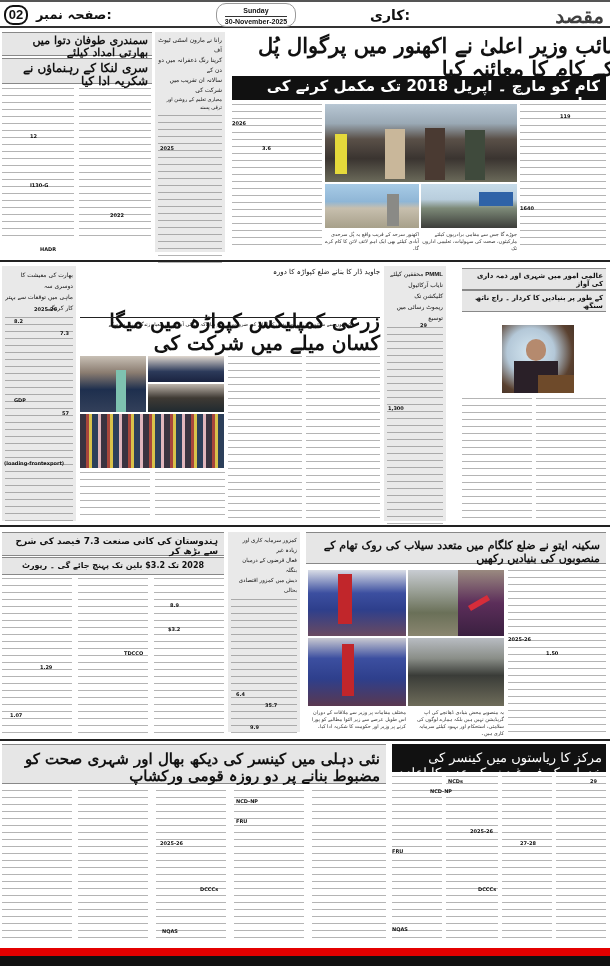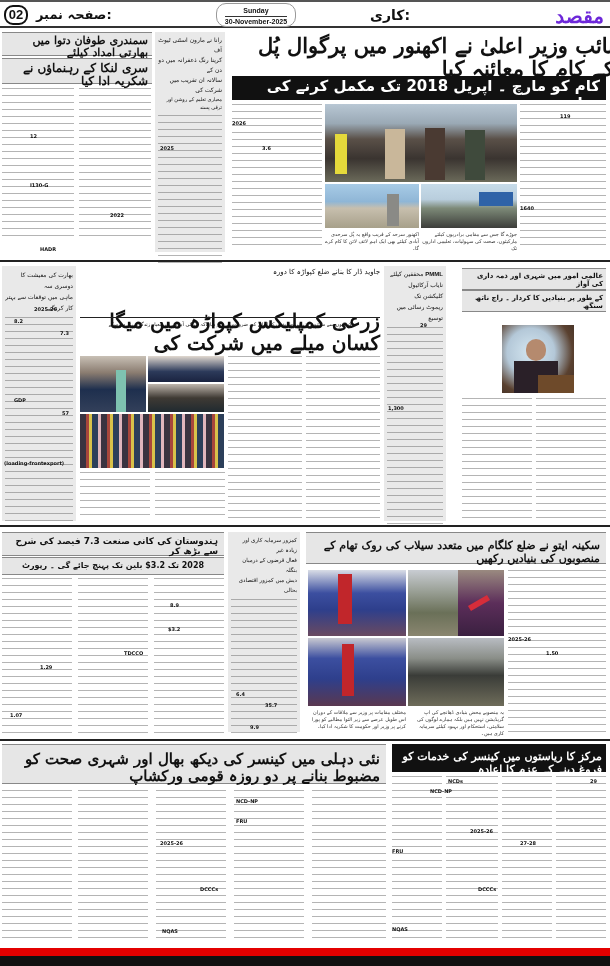--- a/index.html
+++ b/index.html
@@ -3,21 +3,21 @@
 <meta charset="utf-8">
 <style>
   * { box-sizing: border-box; margin: 0; padding: 0; }
   html, body { width: 610px; height: 966px; background: #ffffff; overflow: hidden; }
   body { font-family: "DejaVu Sans", sans-serif; color: #111; position: relative; }
   .abs { position: absolute; }
   .rtl { direction: rtl; text-align: right; }
 
   
   #masthead { left: 0; top: 0; width: 610px; height: 28px; border-top: 2px solid #555; border-bottom: 2px solid #333; background: #fff; }
-  #logo { right: 6px; top: 2px; font-size: 20px; font-weight: bold; font-family: "DejaVu Serif", serif; color: #6d28d9; }
+  #logo { right: 6px; top: 2px; font-size: 20px; font-weight: bold; font-family: "DejaVu Serif", serif; color: #404040; }
   #date-label { right: 200px; top: 5px; font-size: 14px; font-weight: bold; }
   #date-box { left: 216px; top: 1px; width: 80px; height: 24px; background: #fff; border: 1px solid #999; border-radius: 10px; text-align: center; font-family: "Liberation Sans", sans-serif; font-size: 7px; font-weight: bold; line-height: 10px; padding-top: 2px; }
   #date-box .day { border-bottom: 1px solid #333; margin: 0 8px; }
   #page-label { left: 36px; top: 5px; font-size: 13px; font-weight: bold; }
   #page-num { left: 4px; top: 3px; width: 24px; height: 20px; border: 2px solid #111; border-radius: 9px; font-family: "Liberation Sans", sans-serif; font-weight: bold; font-size: 13px; text-align: center; line-height: 16px; }
 
   .headline { font-family: "DejaVu Serif", serif; font-weight: bold; line-height: 1.1; }
   .boxhead { background: #e6e6e6; border-top: 1px solid #888; border-bottom: 1px solid #888; }
   .blackbar { background: #111; color: #fff; }
   .textlines { background: repeating-linear-gradient(to bottom, #777 0px, #777 1px, transparent 1px, transparent 7px); opacity: .55; }
@@ -205,21 +205,21 @@
 <div class="abs textlines" style="left:156px;top:790px;width:70px;height:150px;"></div>
 <div class="abs textlines" style="left:234px;top:790px;width:70px;height:150px;"></div>
 <div class="abs textlines" style="left:312px;top:790px;width:74px;height:150px;"></div>
 <div class="abs" style="left:236px;top:818px;font-size:5px;font-weight:bold;">FRU</div>
 <div class="abs" style="left:236px;top:798px;font-size:5px;font-weight:bold;">NCD-NP</div>
 <div class="abs" style="left:160px;top:840px;font-size:5px;font-weight:bold;">2025-26</div>
 <div class="abs" style="left:200px;top:886px;font-size:5px;font-weight:bold;">DCCCs</div>
 <div class="abs" style="left:162px;top:928px;font-size:5px;font-weight:bold;">NQAS</div>
 
 <div class="abs blackbar rtl" style="left:392px;top:744px;width:214px;height:28px;padding:6px 4px;">
-  <div style="font-size:11px;font-weight:bold;font-family:'DejaVu Serif',serif;">مرکز کا ریاستوں میں کینسر کی خدمات کو فروغ دینے کے عزم کا اعادہ</div>
+  <div style="font-size:13px;font-weight:normal;font-family:'DejaVu Serif',serif;">مرکز کا ریاستوں میں کینسر کی خدمات کو فروغ دینے کے عزم کا اعادہ</div>
 </div>
 <div class="abs textlines" style="left:392px;top:776px;width:50px;height:165px;"></div>
 <div class="abs textlines" style="left:446px;top:776px;width:52px;height:165px;"></div>
 <div class="abs textlines" style="left:502px;top:776px;width:50px;height:165px;"></div>
 <div class="abs textlines" style="left:556px;top:776px;width:50px;height:165px;"></div>
 <div class="abs" style="left:590px;top:778px;font-size:5px;font-weight:bold;">29</div>
 <div class="abs" style="left:448px;top:778px;font-size:5px;font-weight:bold;">NCDs</div>
 <div class="abs" style="left:430px;top:788px;font-size:5px;font-weight:bold;">NCD-NP</div>
 <div class="abs" style="left:520px;top:840px;font-size:5px;font-weight:bold;">27-28</div>
 <div class="abs" style="left:470px;top:828px;font-size:5px;font-weight:bold;">2025-26</div>

